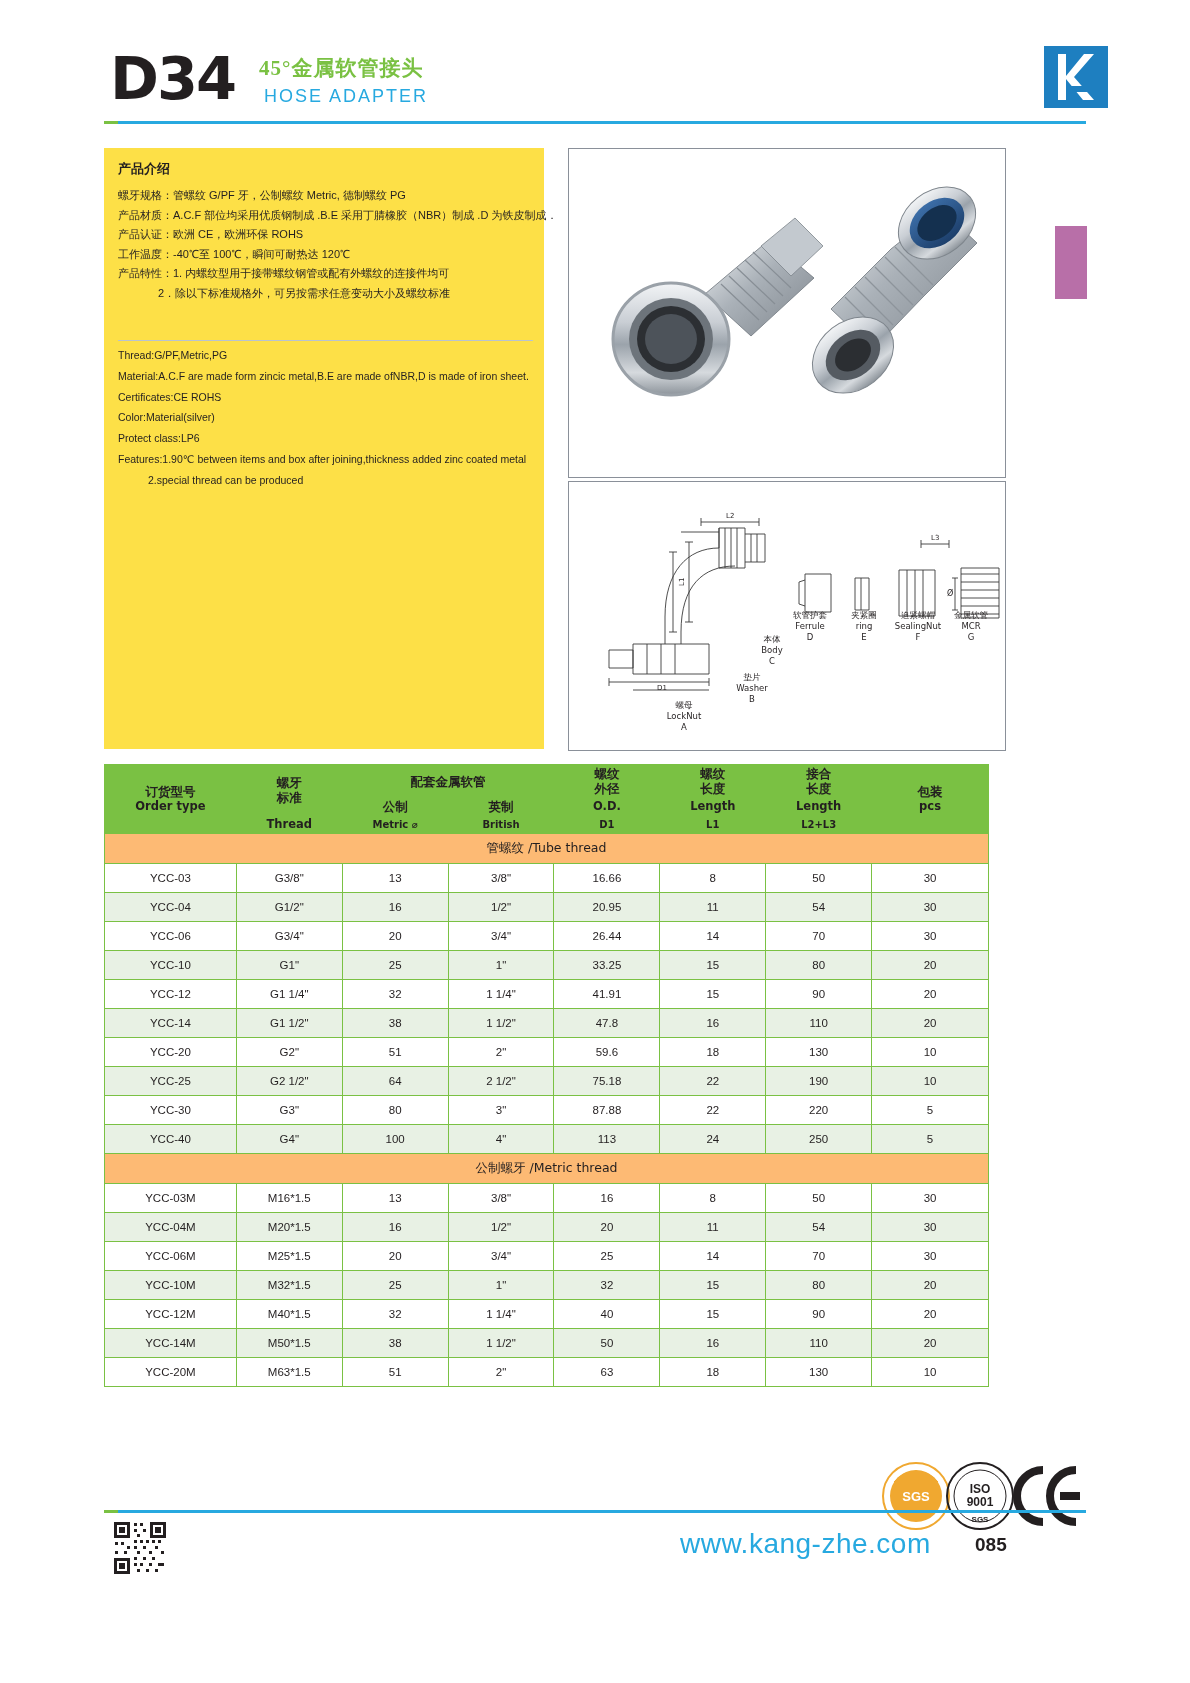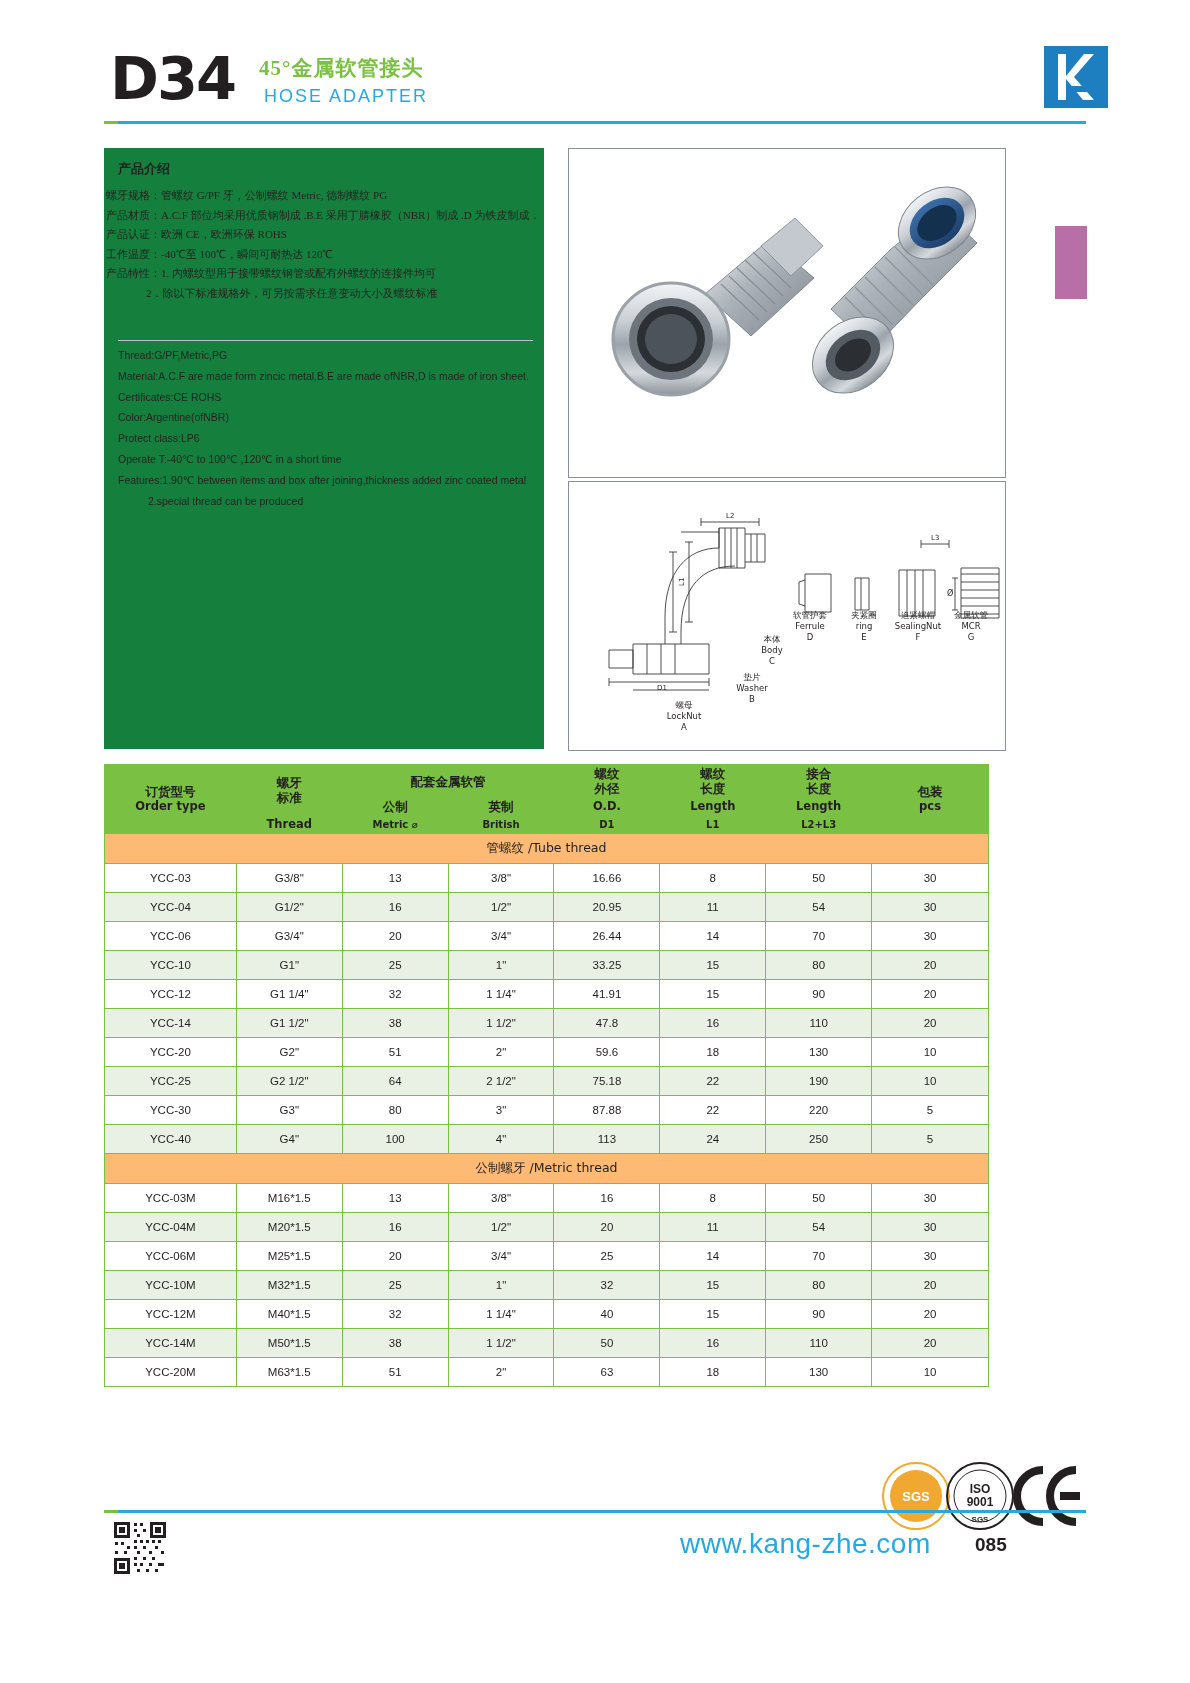--- a/index.html
+++ b/index.html
@@ -16,23 +16,23 @@
   .hdr-bar-green{position:absolute;left:0;top:73px;width:14px;height:3px;background:#7ac143;}
   .code{position:absolute;left:6px;top:0px;font-size:59px;font-weight:bold;letter-spacing:-2px;color:#231f20;line-height:62px;font-family:"DejaVu Sans",sans-serif;}
   .title-cn{position:absolute;left:155px;top:6px;font-size:21px;font-weight:bold;color:#7ac143;letter-spacing:1px;font-family:Liberation Serif, serif;}
   .title-en{position:absolute;left:160px;top:38px;font-size:18px;color:#27a9e0;letter-spacing:2px;}
   .logo{position:absolute;left:1044px;top:46px;width:64px;height:62px;background:#1e7fc0;}
   .logo svg{display:block;}
 
   .pinkbox{position:absolute;left:1055px;top:226px;width:32px;height:73px;background:#b86fa8;}
 
   
-  .infobox{position:absolute;left:104px;top:148px;width:440px;height:601px;background:#15803d;}
+  .infobox{position:absolute;left:104px;top:148px;width:440px;height:601px;background:#fde047;}
   .info-title{position:absolute;left:14px;top:12px;font-size:13px;font-weight:bold;color:#231f20;font-family:"DejaVu Sans",sans-serif;}
-  .info-cn{position:absolute;left:2px;top:38px;width:415px;font-size:11px;line-height:19.5px;color:#231f20;font-family:Liberation Serif, serif;}
+  .info-cn{position:absolute;left:14px;top:38px;width:415px;font-size:11px;line-height:19.5px;color:#231f20;font-family:Liberation Sans, sans-serif;}
   .info-cn .ln{white-space:nowrap;}
   .info-cn .ind{padding-left:40px;}
   .divline{position:absolute;left:14px;top:192px;width:415px;height:1px;background:#b9c3cf;}
   .info-en{position:absolute;left:14px;top:197px;width:420px;font-size:10.5px;line-height:20.8px;color:#231f20;}
   .info-en .ind2{padding-left:30px;}
 
   
   .photo{position:absolute;left:568px;top:148px;width:436px;height:328px;border:1px solid #8a9099;background:#fff;overflow:hidden;}
 
   
@@ -95,23 +95,22 @@
       <div class="ln">产品特性：1. 内螺纹型用于接带螺纹钢管或配有外螺纹的连接件均可</div>
       <div class="ln ind">2．除以下标准规格外，可另按需求任意变动大小及螺纹标准</div>
     </div>
 
     <div class="divline"></div>
 
     <div class="info-en">
       <div>Thread:G/PF,Metric,PG</div>
       <div>Material:A.C.F are made form zincic metal,B.E are made ofNBR,D is made of iron sheet.</div>
       <div>Certificates:CE ROHS</div>
-      <div>Color:Argentine(ofNBR)</div>
+      <div>Color:Material(silver)</div>
       <div>Protect class:LP6</div>
-      <div>Operate T:-40℃ to 100℃ ,120℃ in a short time</div>
       <div>Features:1.90℃ between items and box after joining,thickness added zinc coated metal</div>
       <div class="ind2">2.special thread can be produced</div>
     </div>
   </div>
 
   <div class="photo">
     <svg width="434" height="326" viewBox="0 0 434 326">
       <defs>
         <linearGradient id="steel" x1="0" y1="0" x2="0" y2="1">
           <stop offset="0%" stop-color="#f2f4f6"></stop>

